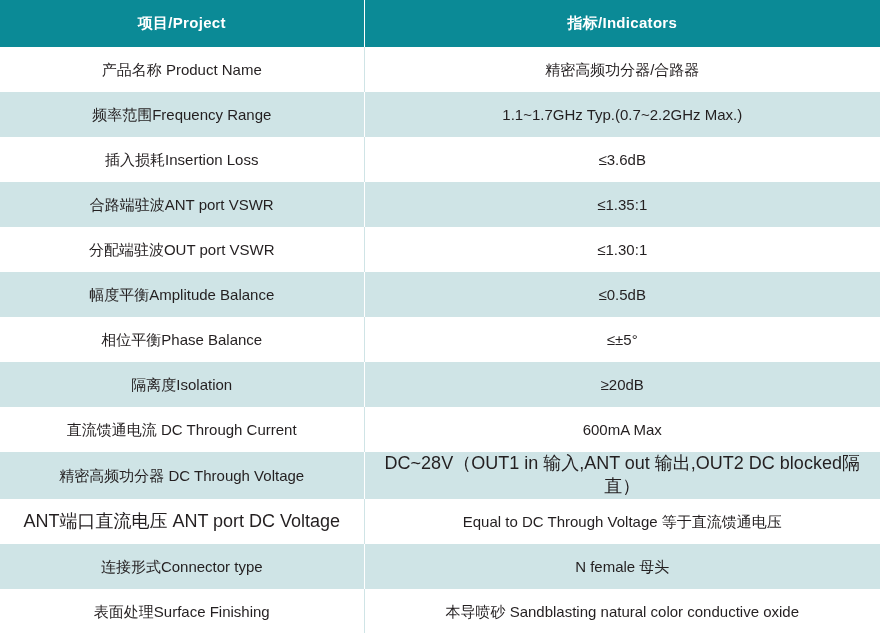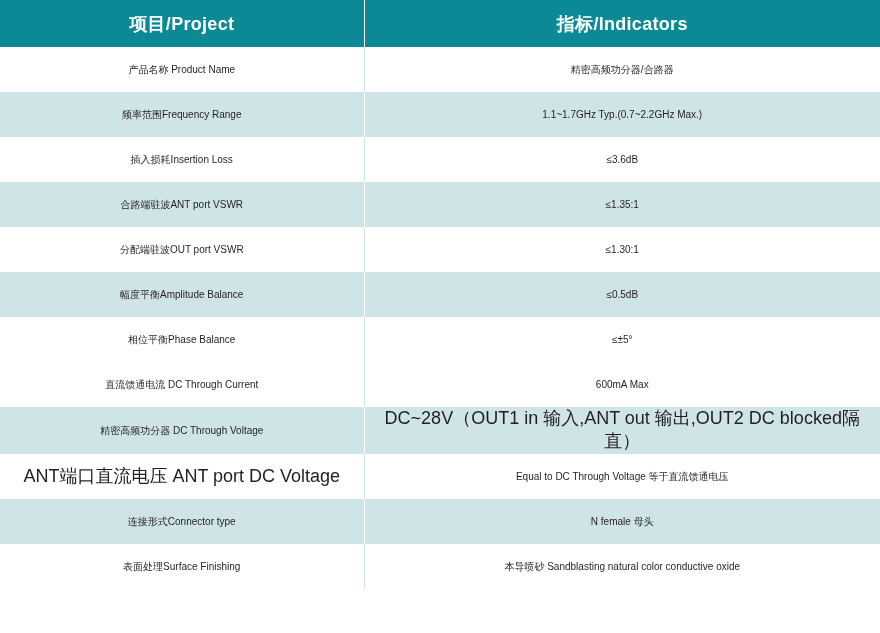--- a/index.html
+++ b/index.html
@@ -18,38 +18,38 @@
     width: 880px;
     border-collapse: collapse;
     table-layout: fixed;
   }
   table.spec-table col.col-project { width: 364px; }
   table.spec-table col.col-indicator { width: 516px; }
 
   thead th {
     background: #0b8a96;
     color: #ffffff;
-    font-size: 18px;
+    font-size: 15px;
     font-weight: bold;
     height: 47px;
     text-align: center;
     vertical-align: middle;
     padding: 0 6px;
     border: none;
     letter-spacing: 0.3px;
   }
   thead th.head-left {
     border-right: 1px solid #ffffff;
   }
 
   tbody td {
     height: 45px;
     text-align: center;
     vertical-align: middle;
-    font-size: 10px;
+    font-size: 15px;
     padding: 0 8px;
     border: none;
     color: #231f20;
     line-height: 1.3;
   }
   tbody tr.row-even td {
     background: #ffffff;
   }
   tbody tr.row-odd td {
     background: #cfe4e6;
@@ -107,20 +107,24 @@
       <td class="cell-indicator">≤1.30:1</td>
     </tr>
     <tr class="row-odd">
       <td class="cell-project">幅度平衡Amplitude Balance</td>
       <td class="cell-indicator">≤0.5dB</td>
     </tr>
     <tr class="row-even">
       <td class="cell-project">相位平衡Phase Balance</td>
       <td class="cell-indicator">≤±5°</td>
     </tr>
+    <tr class="row-odd">
+      <td class="cell-project">隔离度Isolation</td>
+      <td class="cell-indicator">≥20dB</td>
+    </tr>
     <tr class="row-even">
       <td class="cell-project">直流馈通电流 DC Through Current</td>
       <td class="cell-indicator">600mA Max</td>
     </tr>
     <tr class="row-odd">
       <td class="cell-project">精密高频功分器 DC Through Voltage</td>
       <td class="cell-indicator small-text">DC~28V（OUT1 in 输入,ANT out 输出,OUT2 DC blocked隔直）</td>
     </tr>
     <tr class="row-even">
       <td class="cell-project small-text">ANT端口直流电压 ANT port DC Voltage</td>

